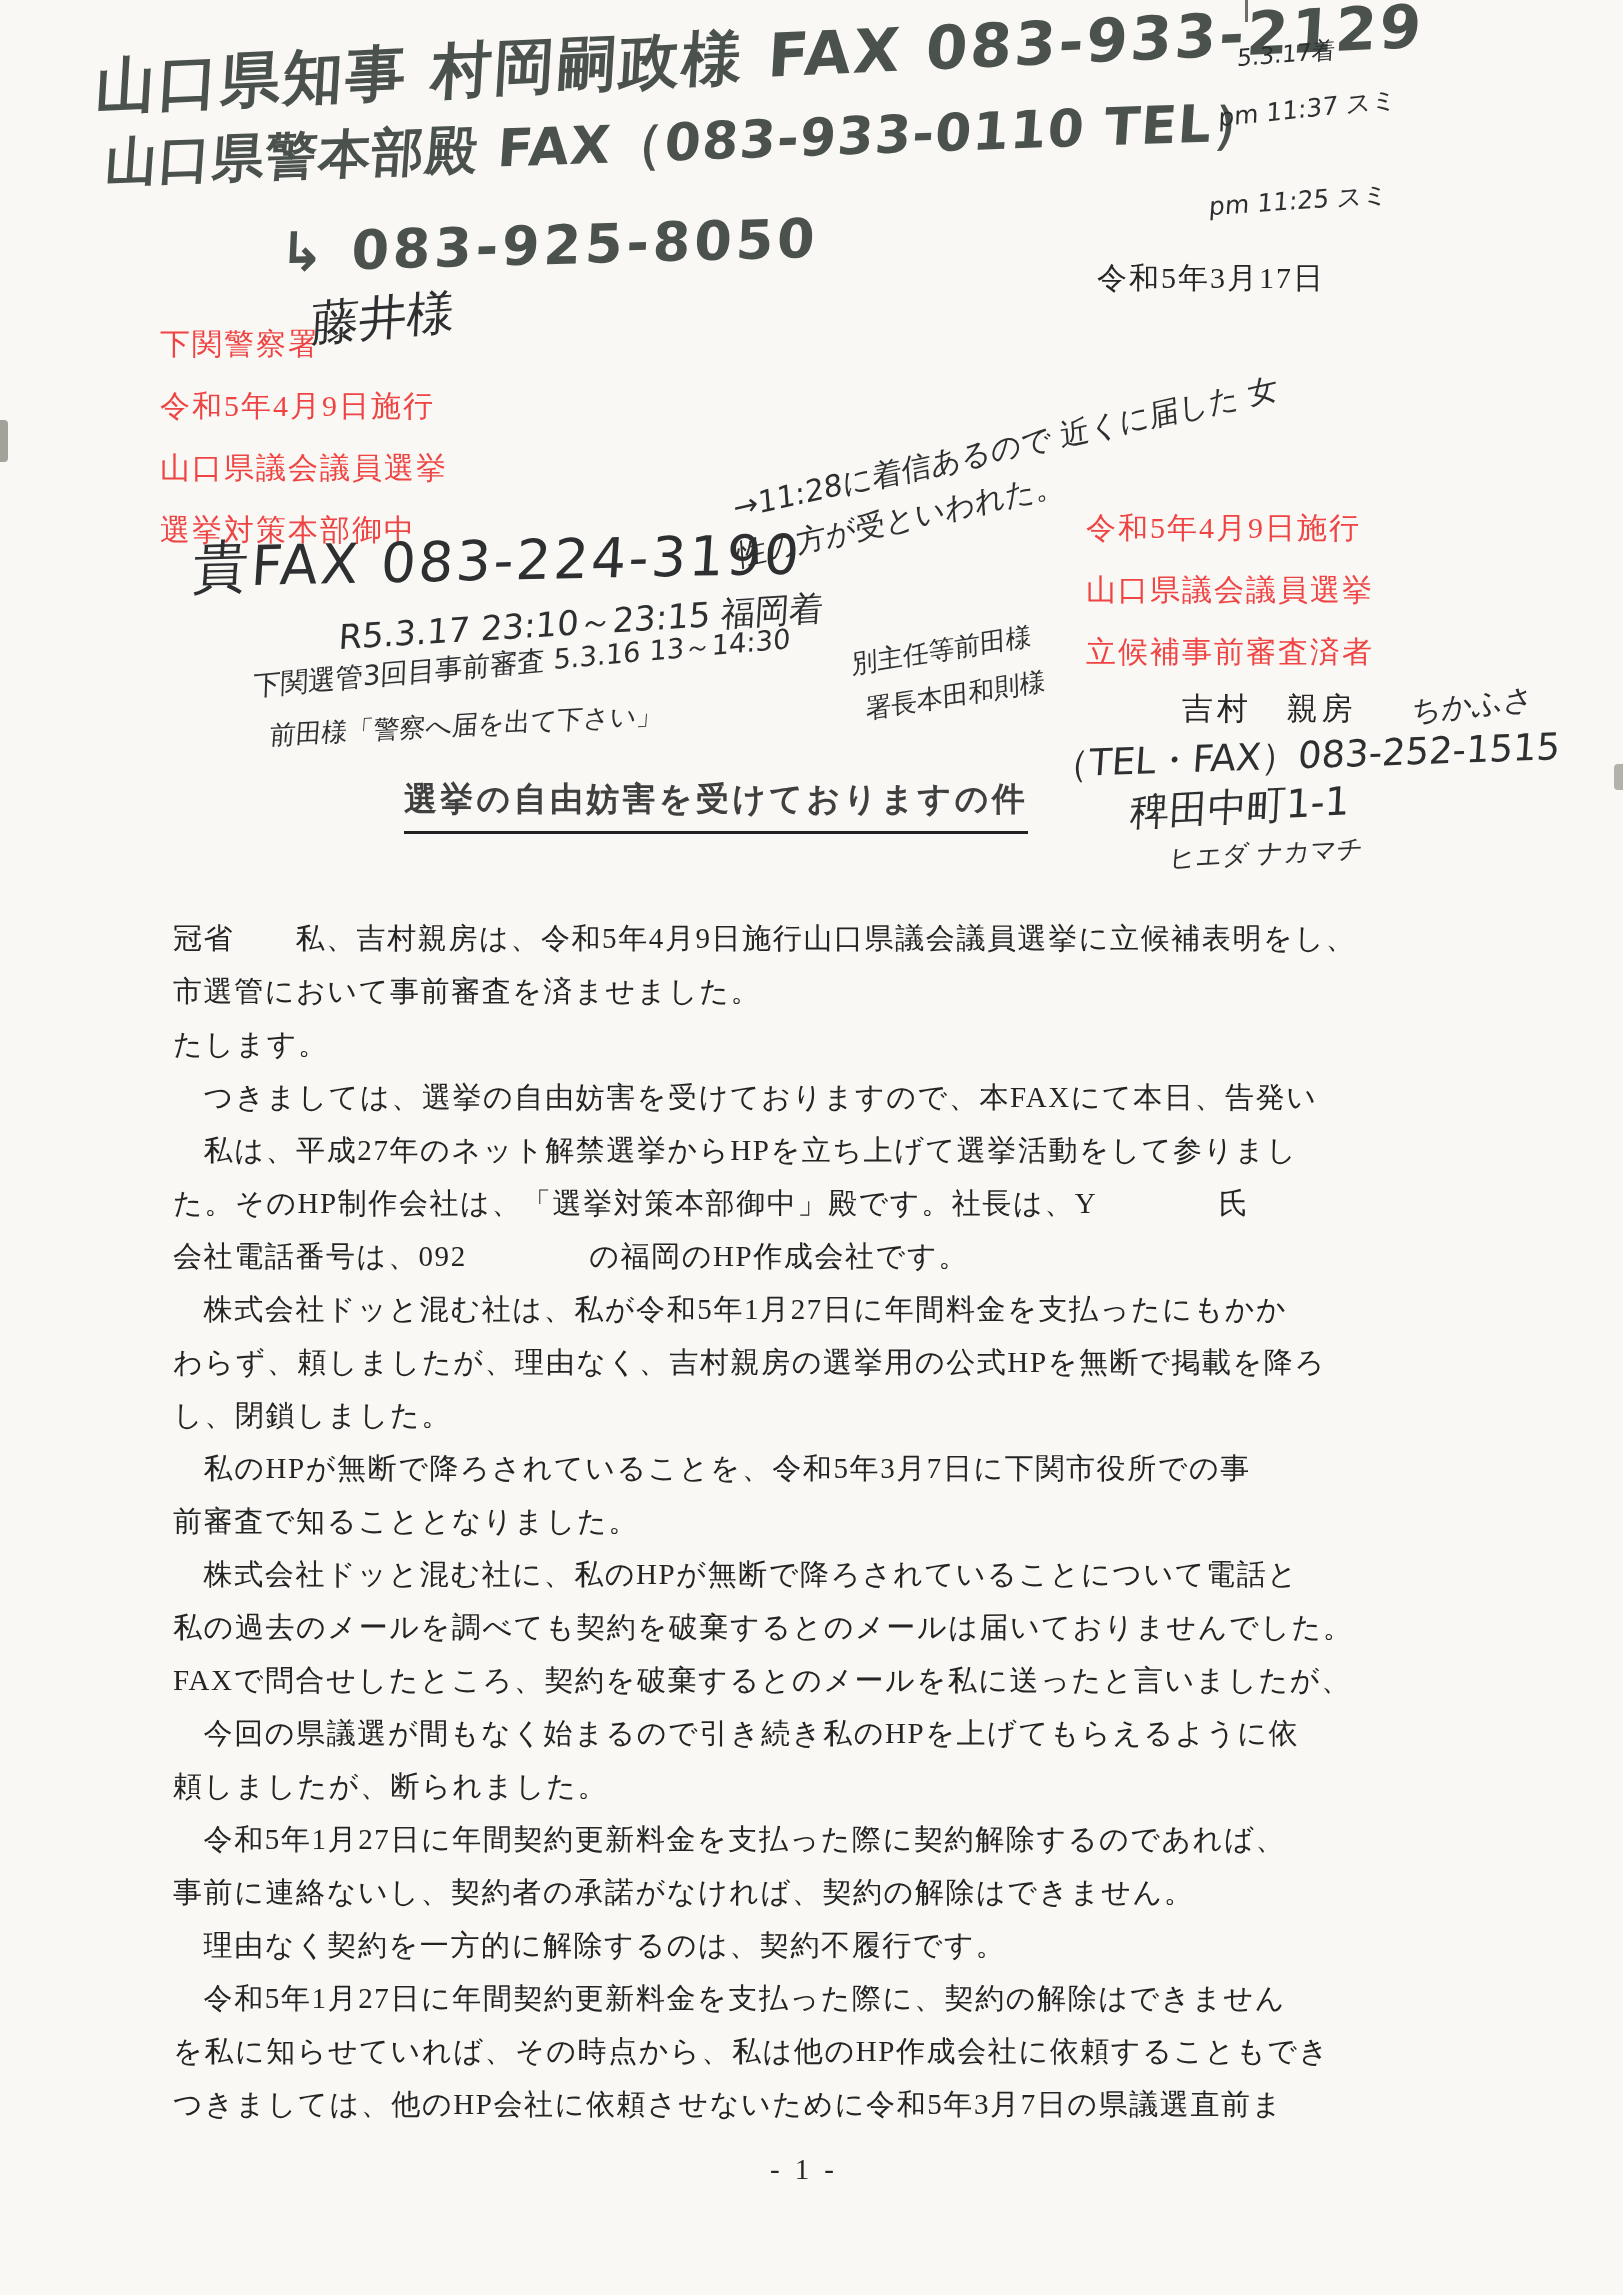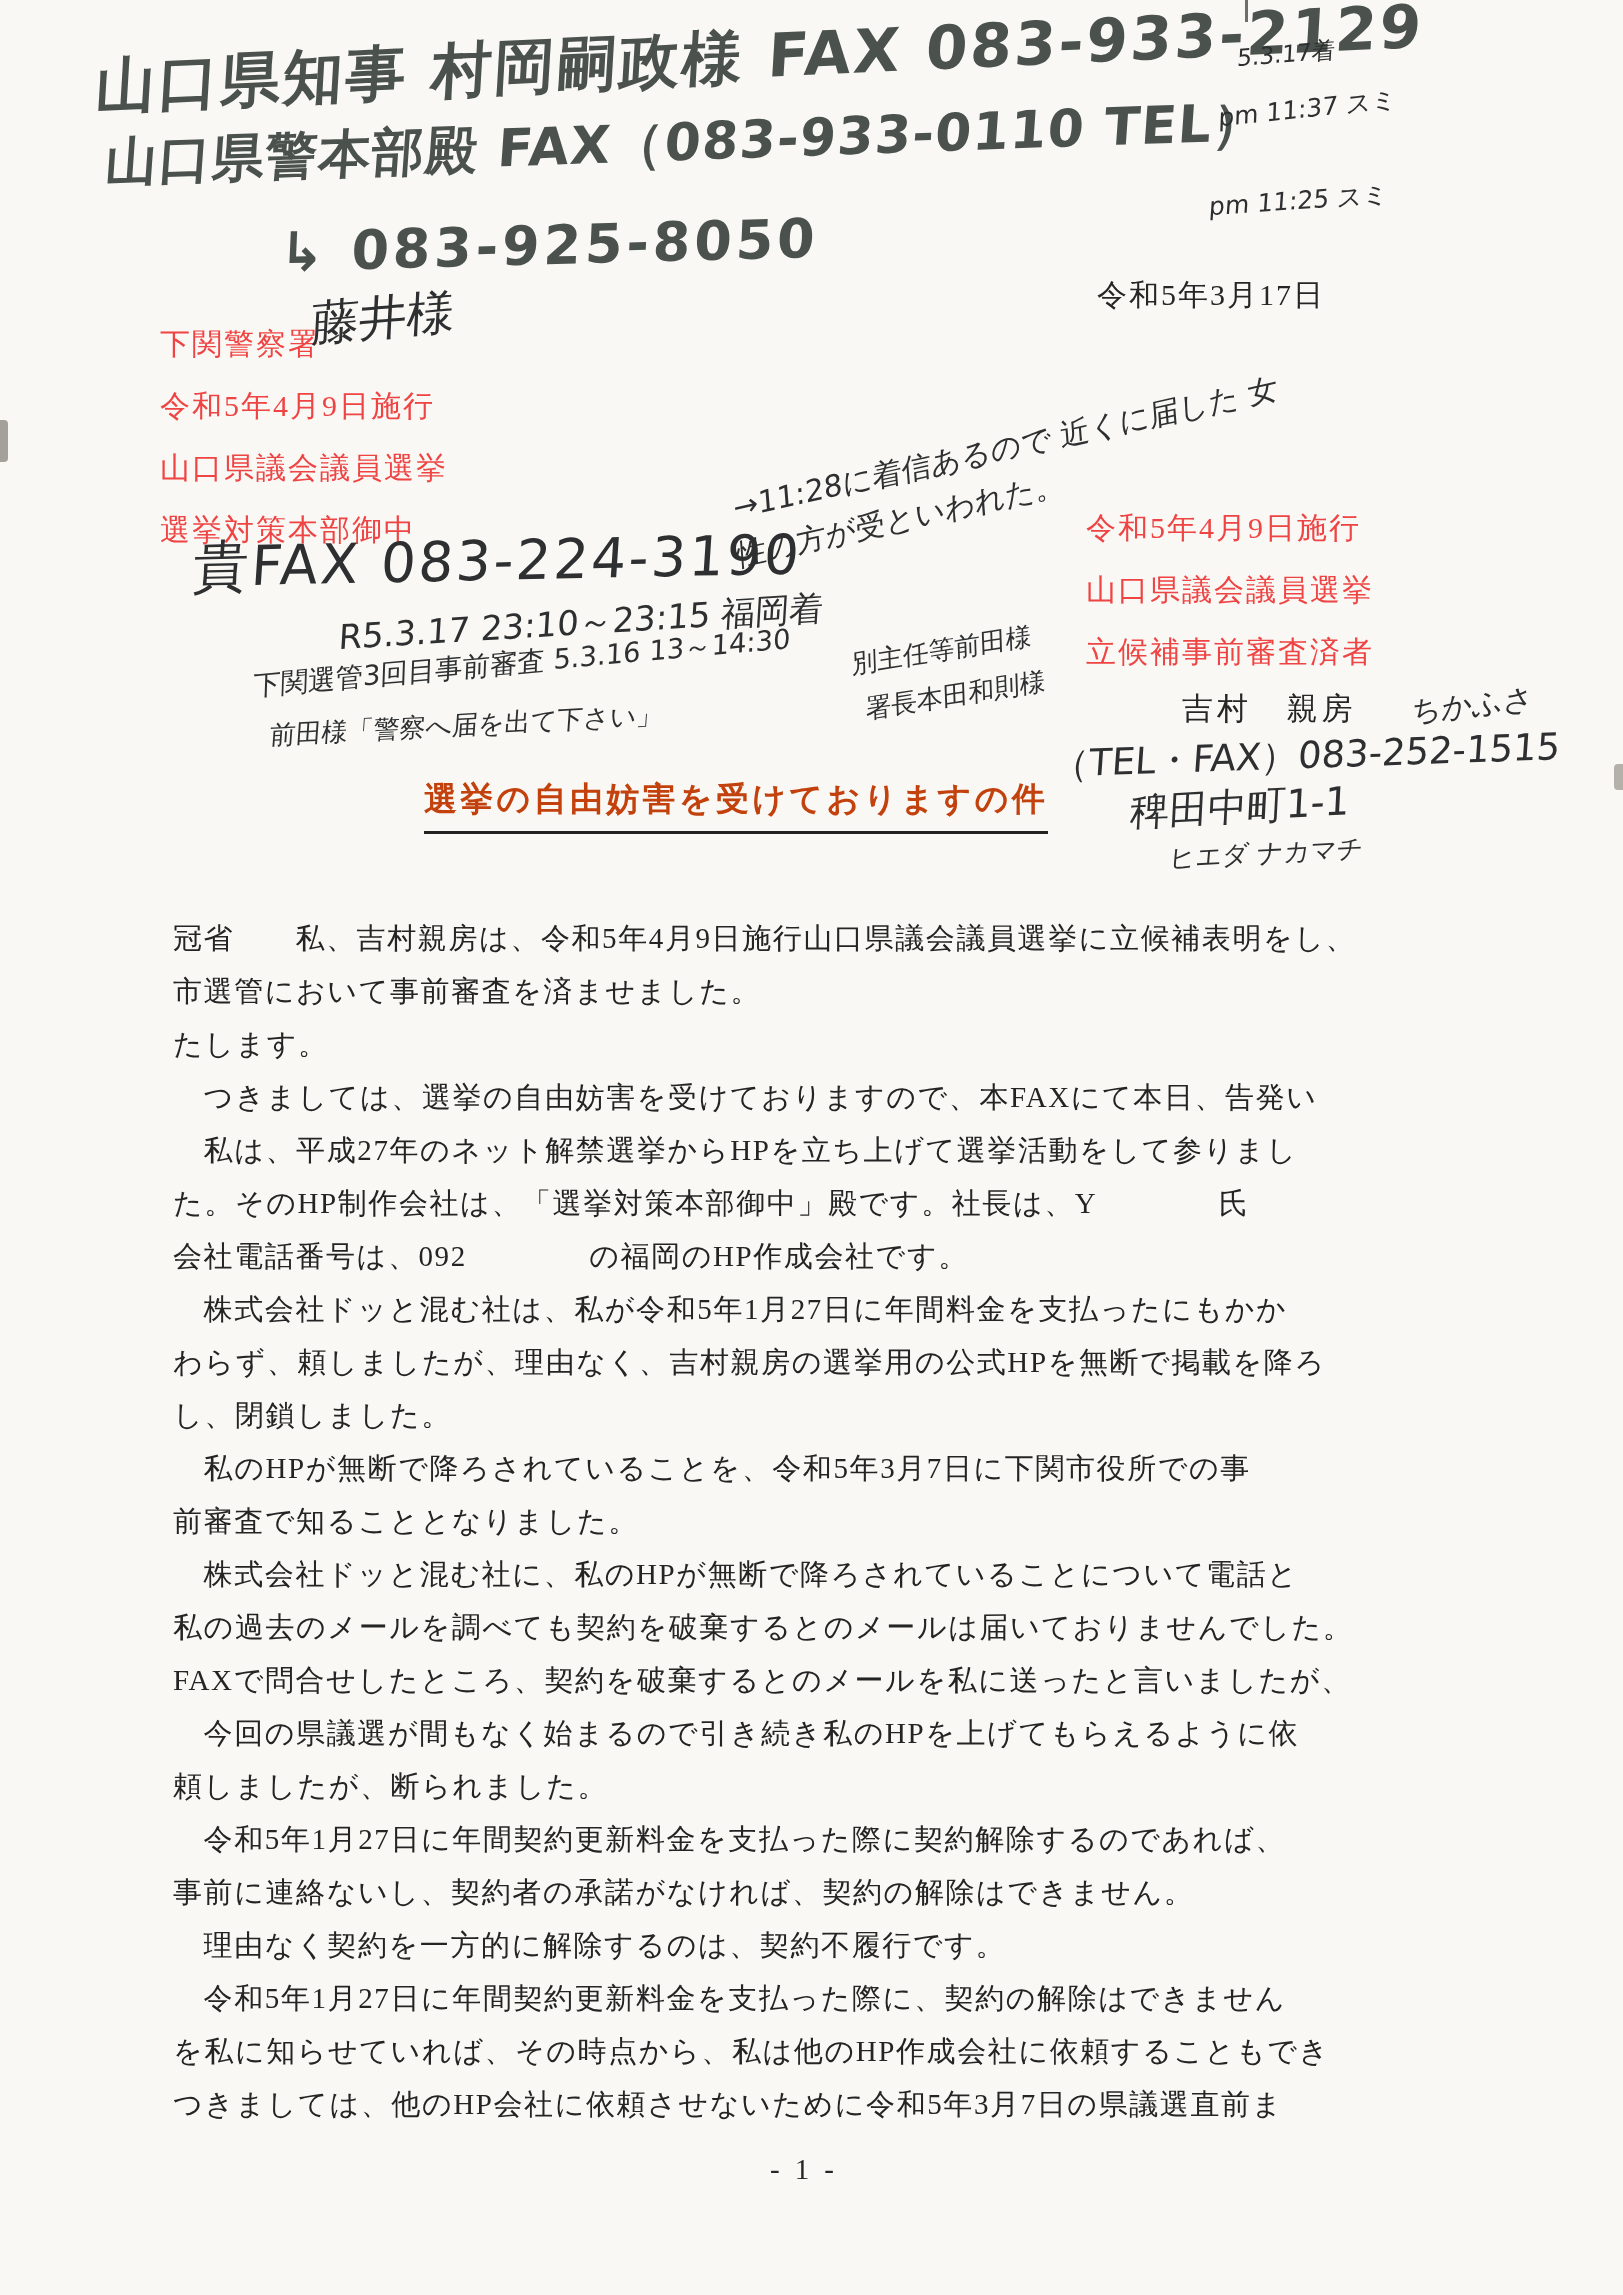--- a/index.html
+++ b/index.html
@@ -19,21 +19,21 @@
   .hw{position:absolute;font-family:"DejaVu Sans",sans-serif;white-space:nowrap;}
   .marker{font-weight:bold;color:#4b524e;}
   .pen{color:#2d2f31;}
   
   #hw-gov{left:98px;top:47px;font-size:60px;letter-spacing:2.6px;transform:rotate(-2.6deg) skewX(-6deg);transform-origin:left top;}
   #hw-police{left:108px;top:128px;font-size:52px;letter-spacing:1.3px;transform:rotate(-2deg) skewX(-6deg);transform-origin:left top;}
   #hw-tel2{left:281px;top:221px;font-size:54px;letter-spacing:3.9px;transform:rotate(-1.5deg) skewX(-4deg);transform-origin:left top;}
   #hw-stamp1{left:1237px;top:38px;font-size:23.5px;transform:rotate(-5deg) skewX(-8deg);}
   #hw-stamp2{left:1218px;top:92px;font-size:25px;transform:rotate(-6deg) skewX(-8deg);}
   #hw-stamp3{left:1209px;top:184px;font-size:25px;transform:rotate(-4deg) skewX(-8deg);}
-  #date-line{left:1097px;top:275px;font-size:30px;}
+  #date-line{left:1097px;top:258px;font-size:30px;}
   
   #recipient{left:160px;top:313px;}
   #hw-fujii{left:311px;top:286px;font-size:48px;transform:rotate(-5deg) skewX(-8deg);}
   
   #sender{left:1086px;top:497px;}
   #sender-name{left:1182px;top:688px;font-size:31px;letter-spacing:3.9px;}
   #hw-kana{left:1411px;top:685px;font-size:30px;transform:rotate(-6deg) skewX(-10deg);}
   #hw-telfax{left:1052px;top:731px;font-size:37px;transform:rotate(-2deg) skewX(-6deg);}
   #hw-addr{left:1130px;top:780px;font-size:39px;transform:rotate(-3deg) skewX(-6deg);}
   #hw-addrkana{left:1169px;top:836px;font-size:26px;transform:rotate(-3deg) skewX(-8deg);}
@@ -41,23 +41,23 @@
   #hw-kifax{left:196px;top:531px;font-size:55px;letter-spacing:2.6px;transform:rotate(-1.2deg) skewX(-5deg);transform-origin:left top;}
   #hw-time{left:340px;top:615px;font-size:34px;transform:rotate(-3.5deg) skewX(-7deg);transform-origin:left top;}
   #hw-shinsa{left:254px;top:668px;font-size:27.5px;transform:rotate(-5deg) skewX(-7deg);transform-origin:left top;}
   #hw-maeda{left:271px;top:718px;font-size:26px;transform:rotate(-3deg) skewX(-7deg);transform-origin:left top;}
   #hw-staff1{left:851px;top:647px;font-size:26px;transform:rotate(-9deg) skewX(-7deg);transform-origin:left top;}
   #hw-staff2{left:865px;top:692px;font-size:26px;transform:rotate(-9deg) skewX(-7deg);transform-origin:left top;}
   #hw-diag{left:739px;top:485px;width:562px;font-size:30px;white-space:normal;line-height:47px;
            transform:rotate(-12.5deg) skewX(-8deg);transform-origin:left bottom;}
   
   #title{
-    position:absolute;left:424px;top:777px;
+    position:absolute;left:404px;top:777px;
     font-size:33px;font-weight:bold;letter-spacing:3.3px;white-space:nowrap;
-    border-bottom:3.3px solid #222;padding-bottom:9.2px;color:#c2410c;
+    border-bottom:3.3px solid #222;padding-bottom:9.2px;color:#404040;
   }
   
   #body-text{position:absolute;left:165px;top:908px;width:1328px;}
   #body-text p{
     margin:8px;font-size:29px;line-height:45px;letter-spacing:1.6px;
     color:#242424;white-space:nowrap;
   }
   
   #footer{left:770px;top:2153px;font-size:29px;letter-spacing:3.9px;}
   

